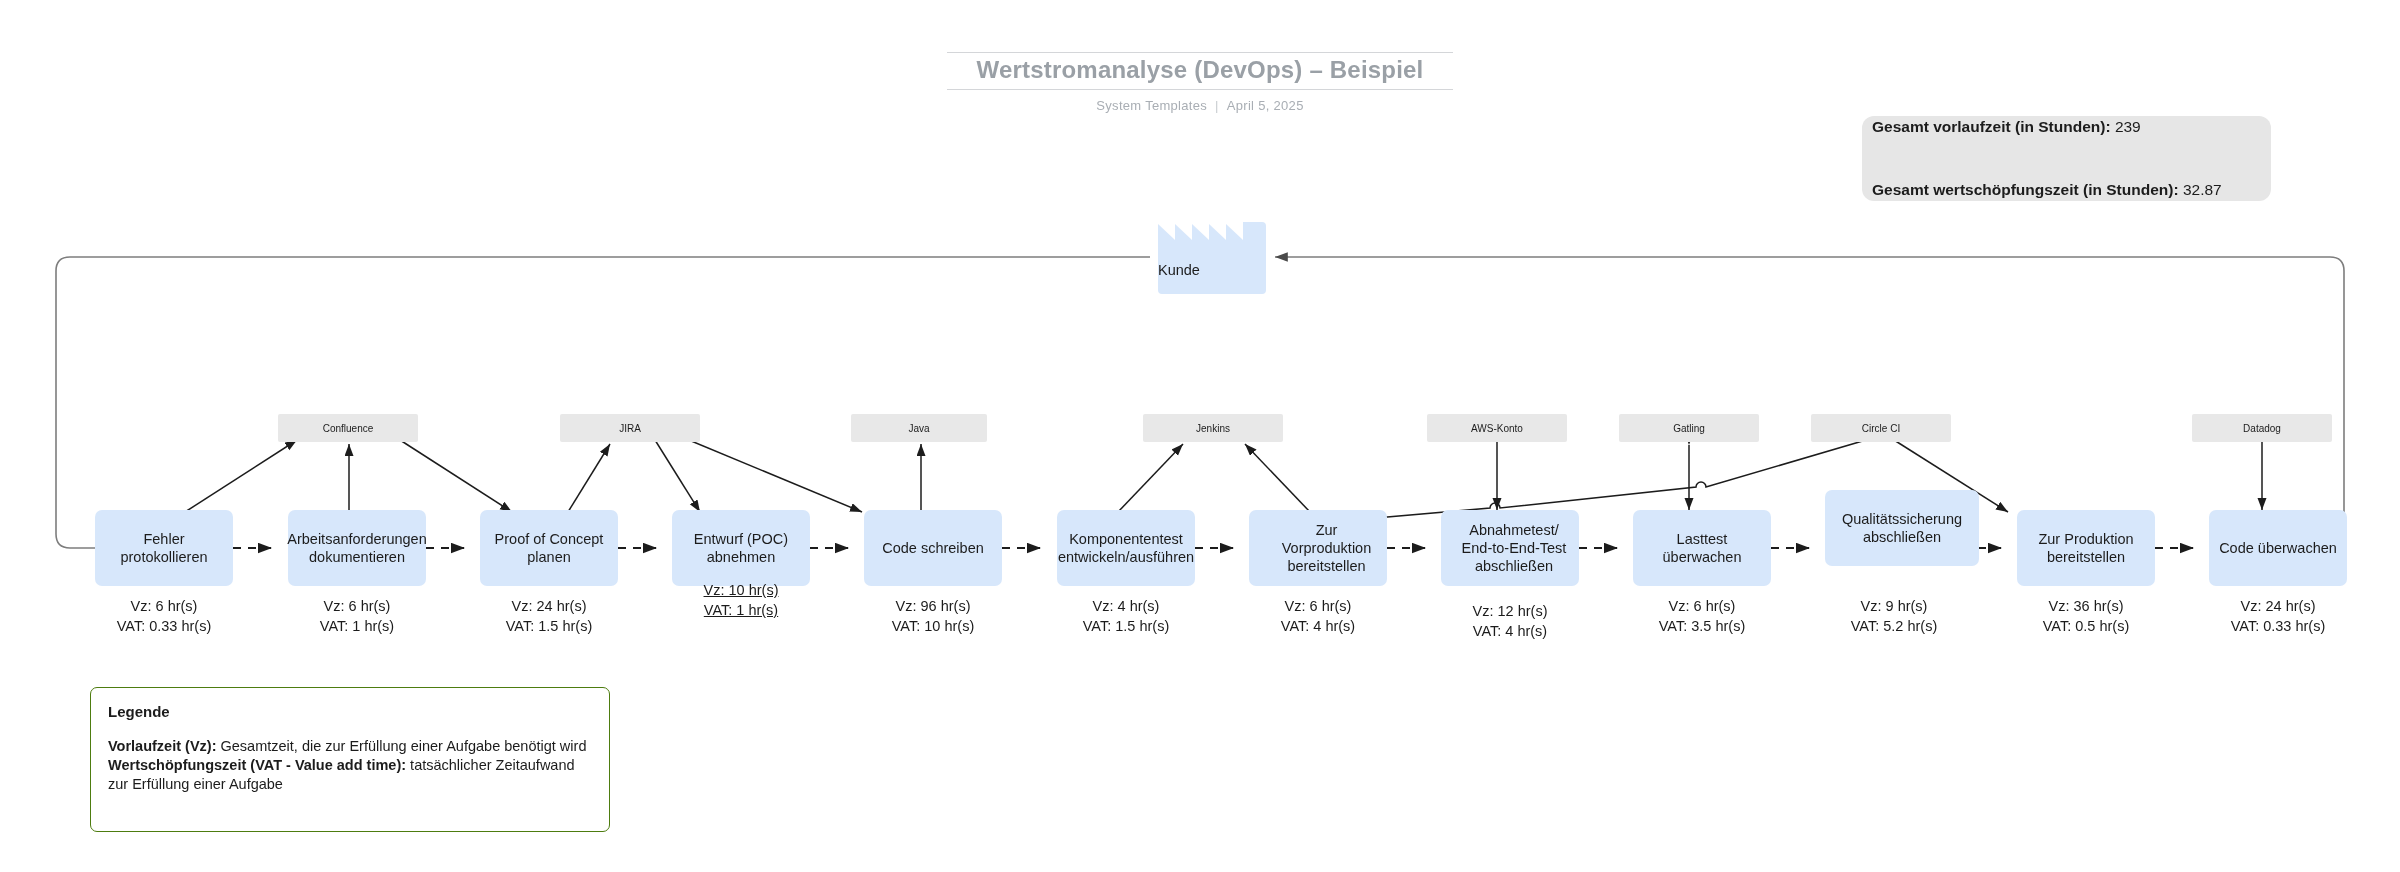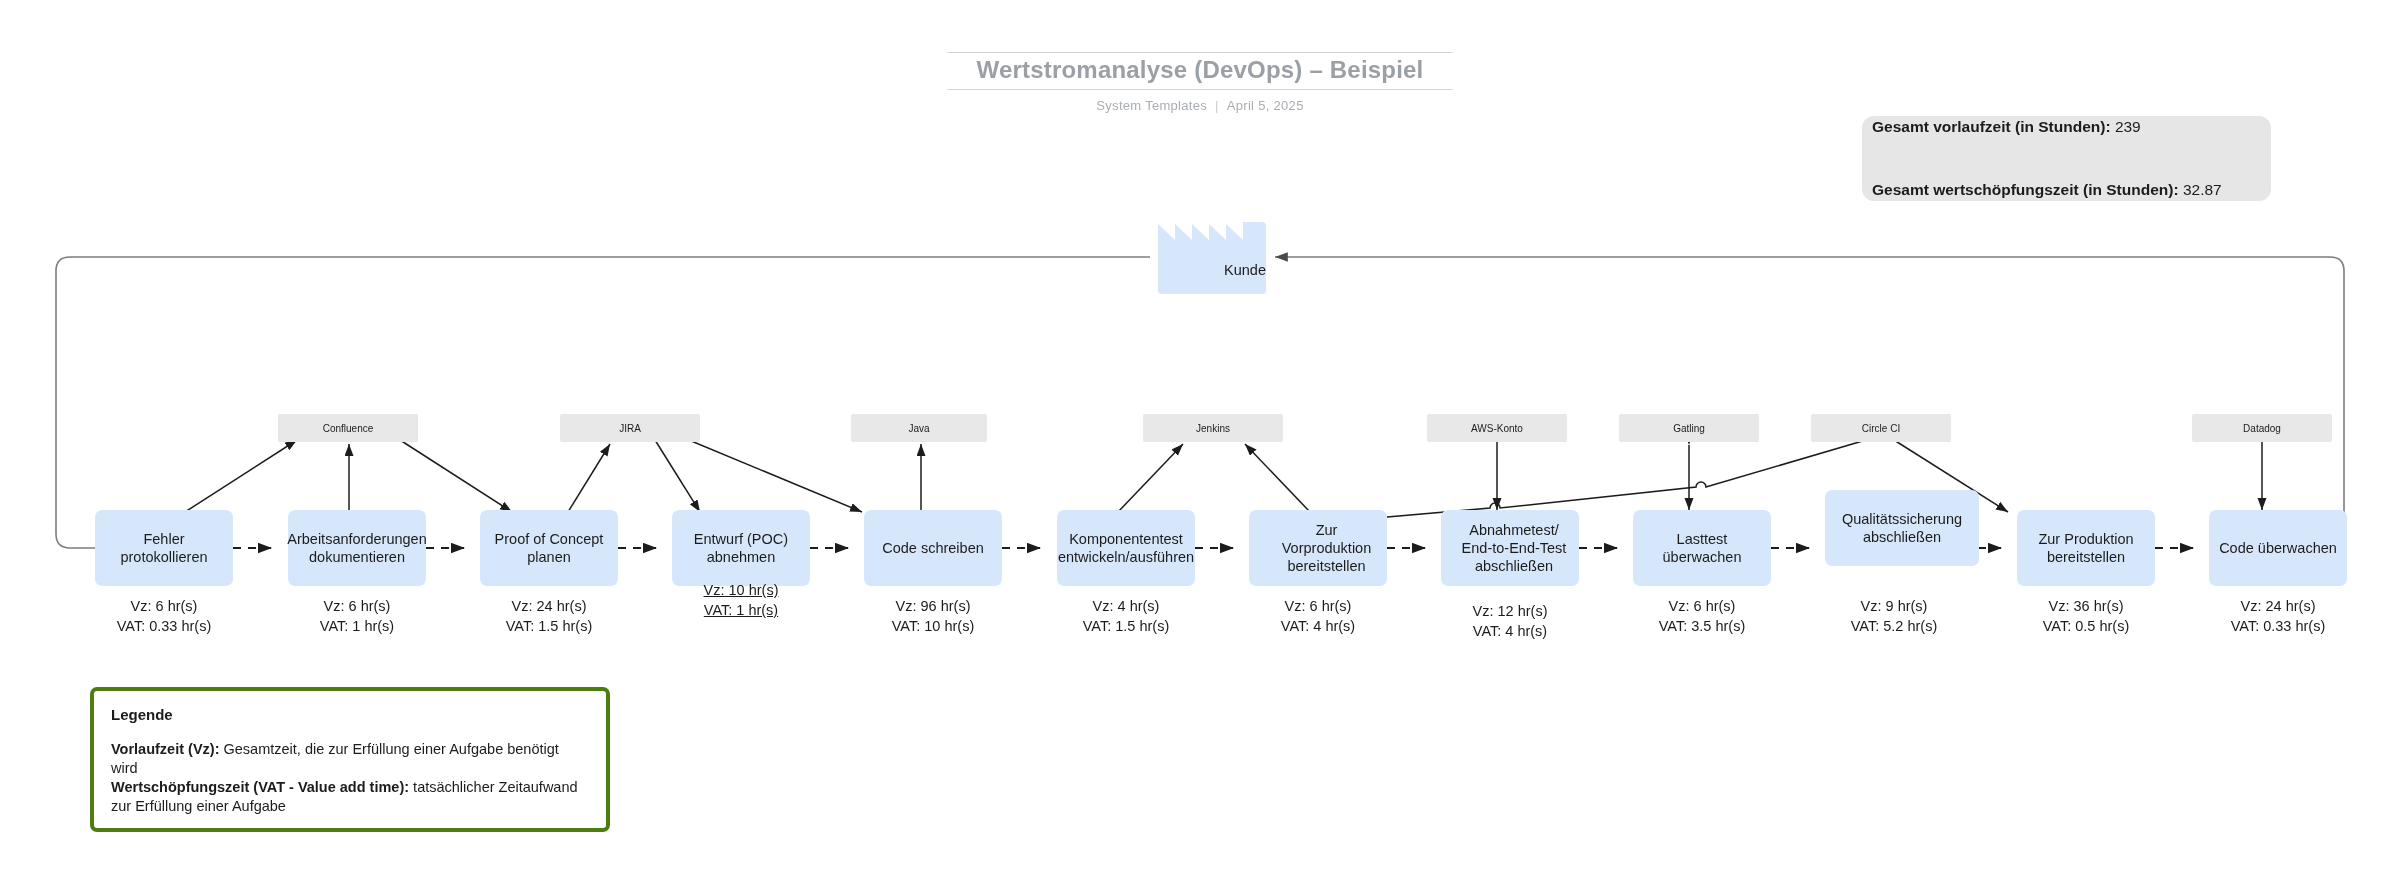--- a/index.html
+++ b/index.html
@@ -46,27 +46,27 @@
   .tbox{
     position:absolute;background:#e8e8e8;border-radius:2px;
     display:flex;align-items:center;justify-content:center;text-align:center;
     font-size:10px;color:#1c1c1c;height:28px;box-sizing:border-box;
   }
   .metrics{
     position:absolute;text-align:center;font-size:14.5px;color:#1c1c1c;
     line-height:20px;white-space:nowrap;
   }
   #customer-label{
-    position:absolute;left:1158px;top:262px;width:108px;text-align:right;
+    position:absolute;left:1158px;top:262px;width:108px;text-align:left;
     font-size:14.5px;color:#1c1c1c;
   }
   
   #legend{
     position:absolute;left:90px;top:687px;width:520px;height:145px;
-    border:4px solid #4d7c0f;border-radius:7px;background:#fff;
+    border:1px solid #4d7c0f;border-radius:7px;background:#fff;
     box-sizing:border-box;padding:15px 17px;
   }
   #legend-title{font-size:15px;font-weight:bold;color:#1c1c1c;margin-bottom:17px;}
   #legend .line{font-size:14.5px;color:#1c1c1c;line-height:19px;}
   #legend .line b{font-weight:bold;}
 </style>
 </head>
 <body>
 
 <div id="header">

